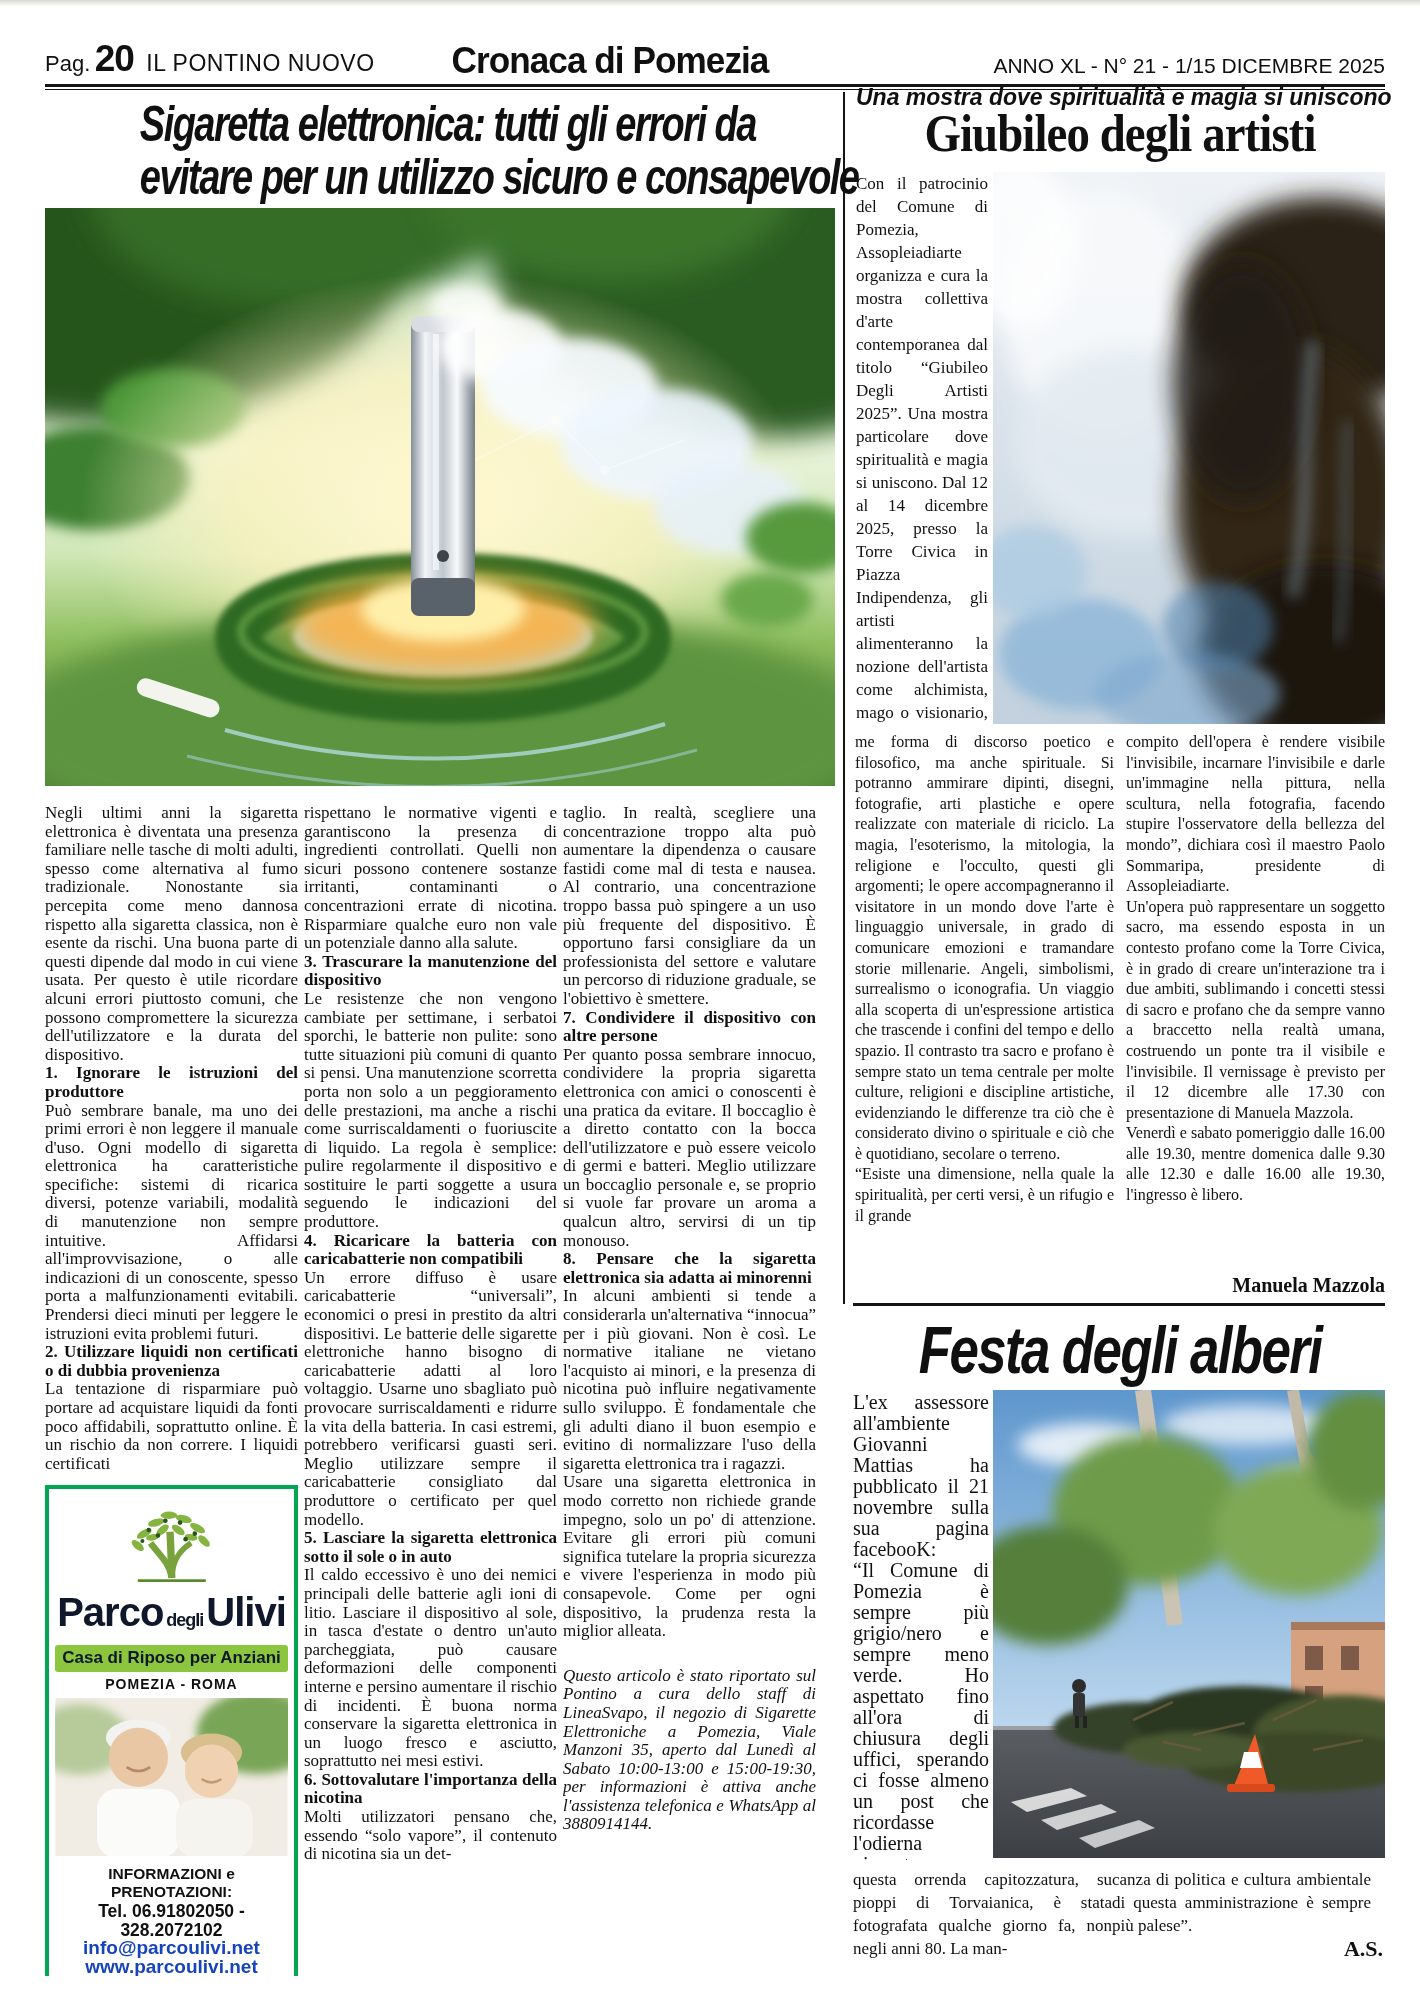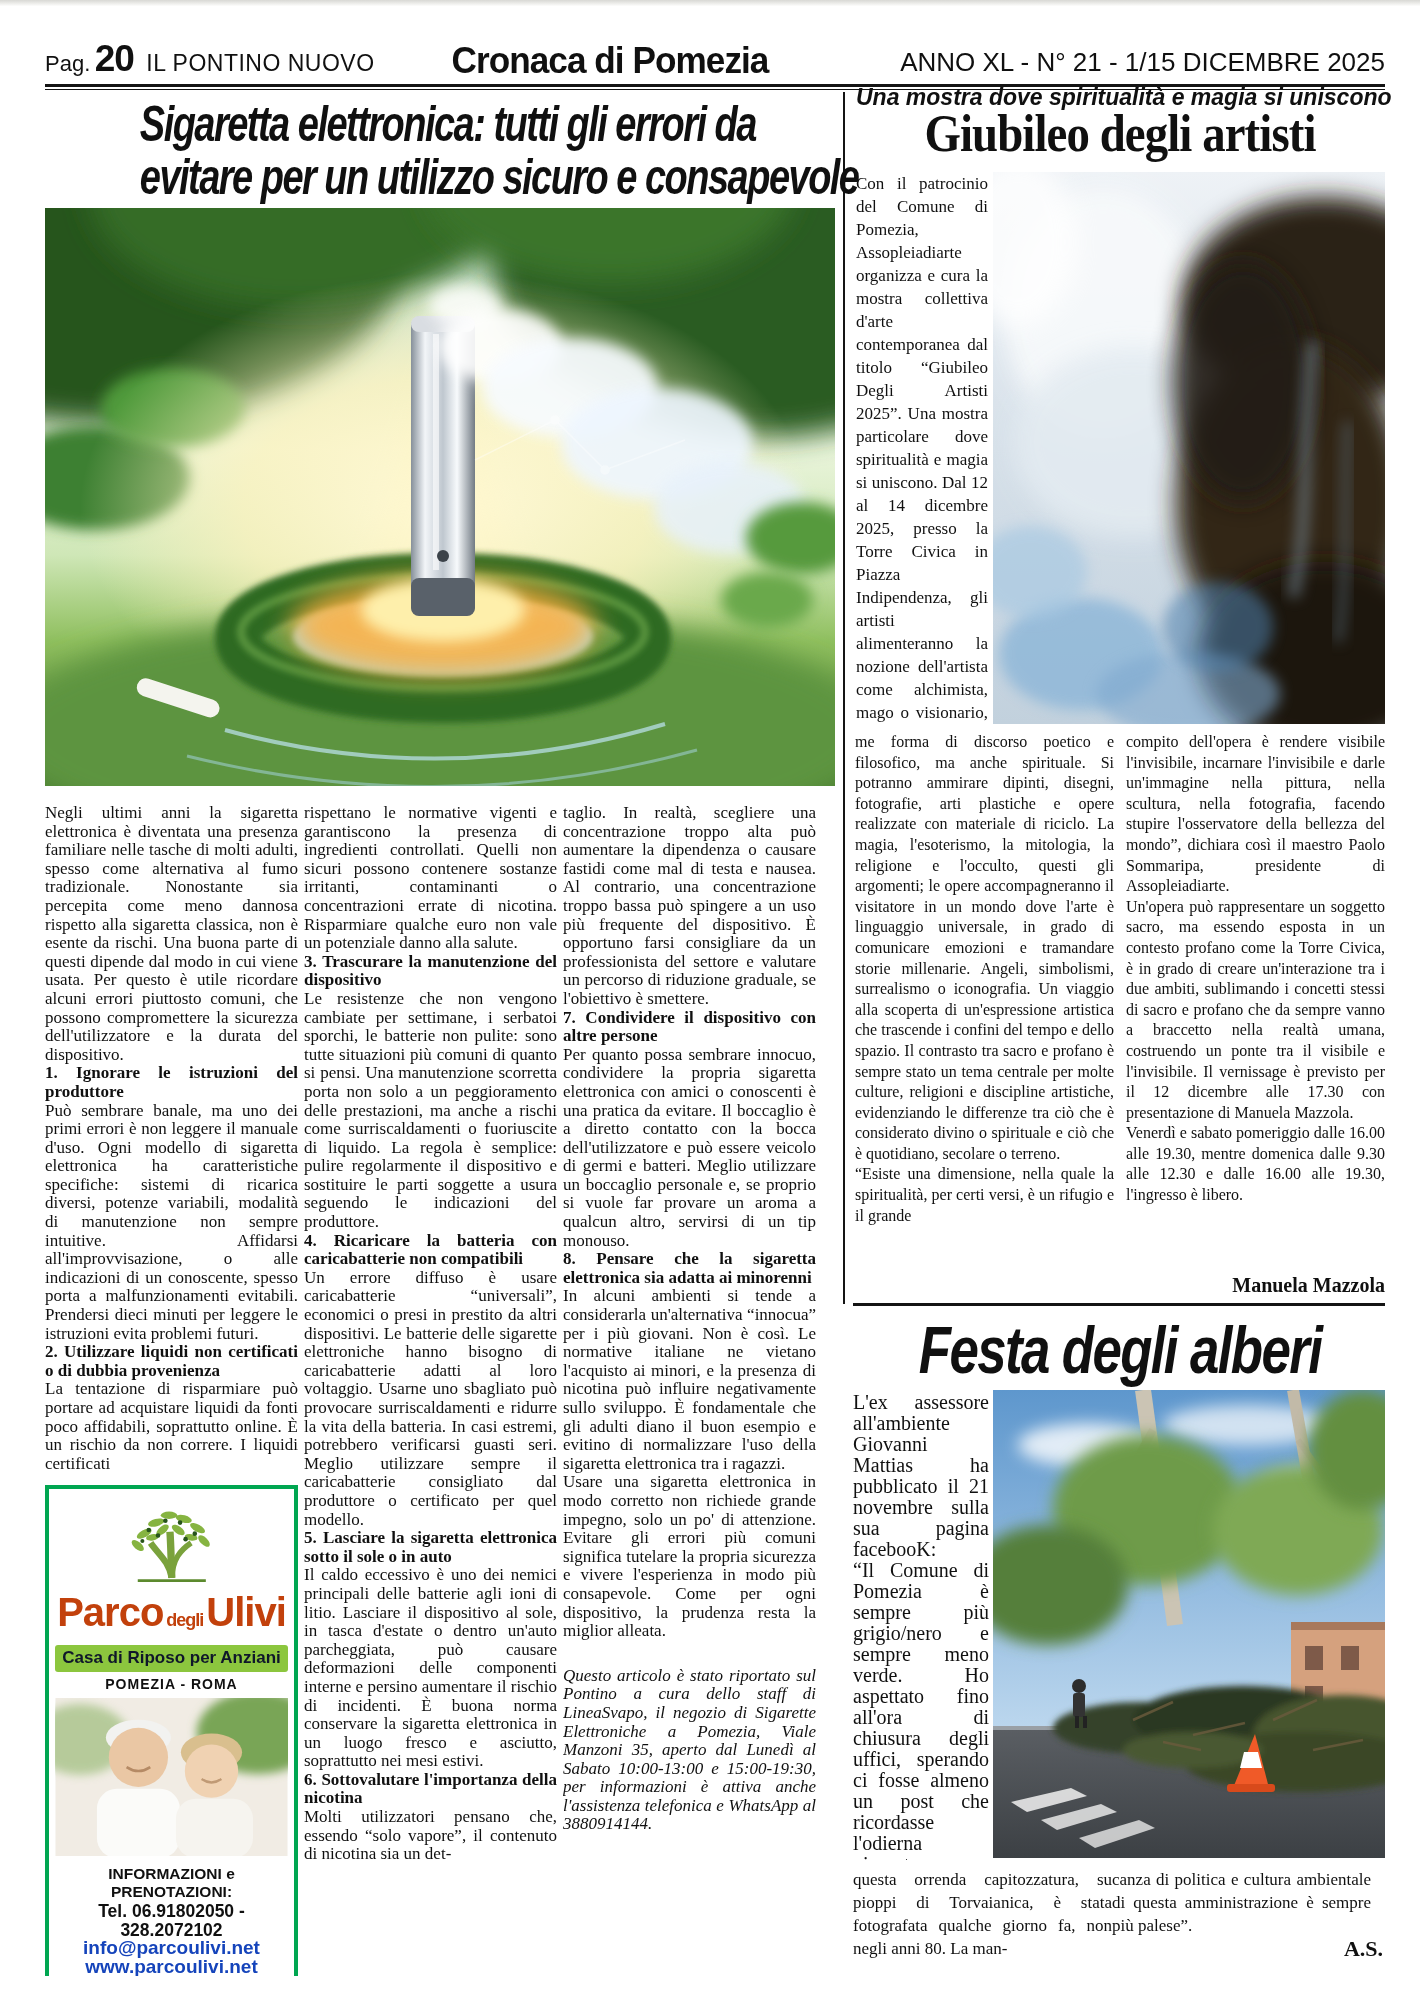--- a/index.html
+++ b/index.html
@@ -12,21 +12,21 @@
   
   .hdr { position:absolute; left:45px; right:35px; top:44px; height:38px; }
   .hdr-left { position:absolute; left:0; bottom:2px; font-family:"Liberation Sans",sans-serif; }
   .hdr-pag { font-size:22px; }
   .hdr-num { font-size:37px; font-weight:bold; letter-spacing:-1px; }
   .hdr-paper { font-size:23px; letter-spacing:0.5px; margin-left:8px; }
   .hdr-center { position:absolute; left:380px; width:370px; bottom:0; text-align:center;
           font-family:"Liberation Sans",sans-serif; font-weight:bold; font-size:37px;
           letter-spacing:-1px; transform:scaleX(.95); }
   .hdr-right { position:absolute; right:0; bottom:4px; font-family:"Liberation Sans",sans-serif;
-          font-size:26px; letter-spacing:0px; }
+          font-size:21px; letter-spacing:0px; }
   .hdr-rule { position:absolute; left:45px; right:35px; top:84px; height:6px;
           border-top:3px solid #141414; border-bottom:1px solid #141414; }
 
   
   .vdiv { position:absolute; left:843px; top:92px; width:2px; height:1212px; background:#141414; }
   .hdiv-festa { position:absolute; left:853px; width:532px; top:1303px; height:3px; background:#141414; }
 
   
   .sig-head { position:absolute; left:45px; width:790px; text-align:center;
           font-family:"Liberation Sans",sans-serif; font-weight:bold; font-style:italic;
@@ -42,21 +42,21 @@
   .para { text-align:justify; }
   .para span { }
   .head { font-weight:bold; }
   .it { }
   .note { font-style:italic; margin-top:26px; }
 
   
   .ad { margin-top:12px; width:253px; border:4px solid #00A651; background:#fff;
         text-align:center; font-family:"Liberation Sans",sans-serif; padding:6px 4px 8px; }
   .ad-logo { height:92px; }
-  .ad-name { color:#c2410c; font-weight:bold; line-height:40px; letter-spacing:-1px; }
+  .ad-name { color:#0f172a; font-weight:bold; line-height:40px; letter-spacing:-1px; }
   .ad-name .big { font-size:40px; }
   .ad-name .small { font-size:18px; margin:0 3px; }
   .ad-banner { margin:4px 2px 3px; background:#8CC63E; color:#0f172a; font-weight:bold;
         font-size:17px; padding:4px 0; border-radius:3px; }
   .ad-loc { font-weight:bold; font-size:14px; letter-spacing:1px; margin-bottom:5px; }
   .ad-photo { width:233px; height:158px; }
   .ad-info1 { font-weight:bold; font-size:15.5px; margin-top:4px; }
   .ad-tel { font-weight:bold; font-size:17.5px; }
   .ad-link { display:block; font-weight:bold; font-size:19px; color:#1544BB; text-decoration:none; }
 

